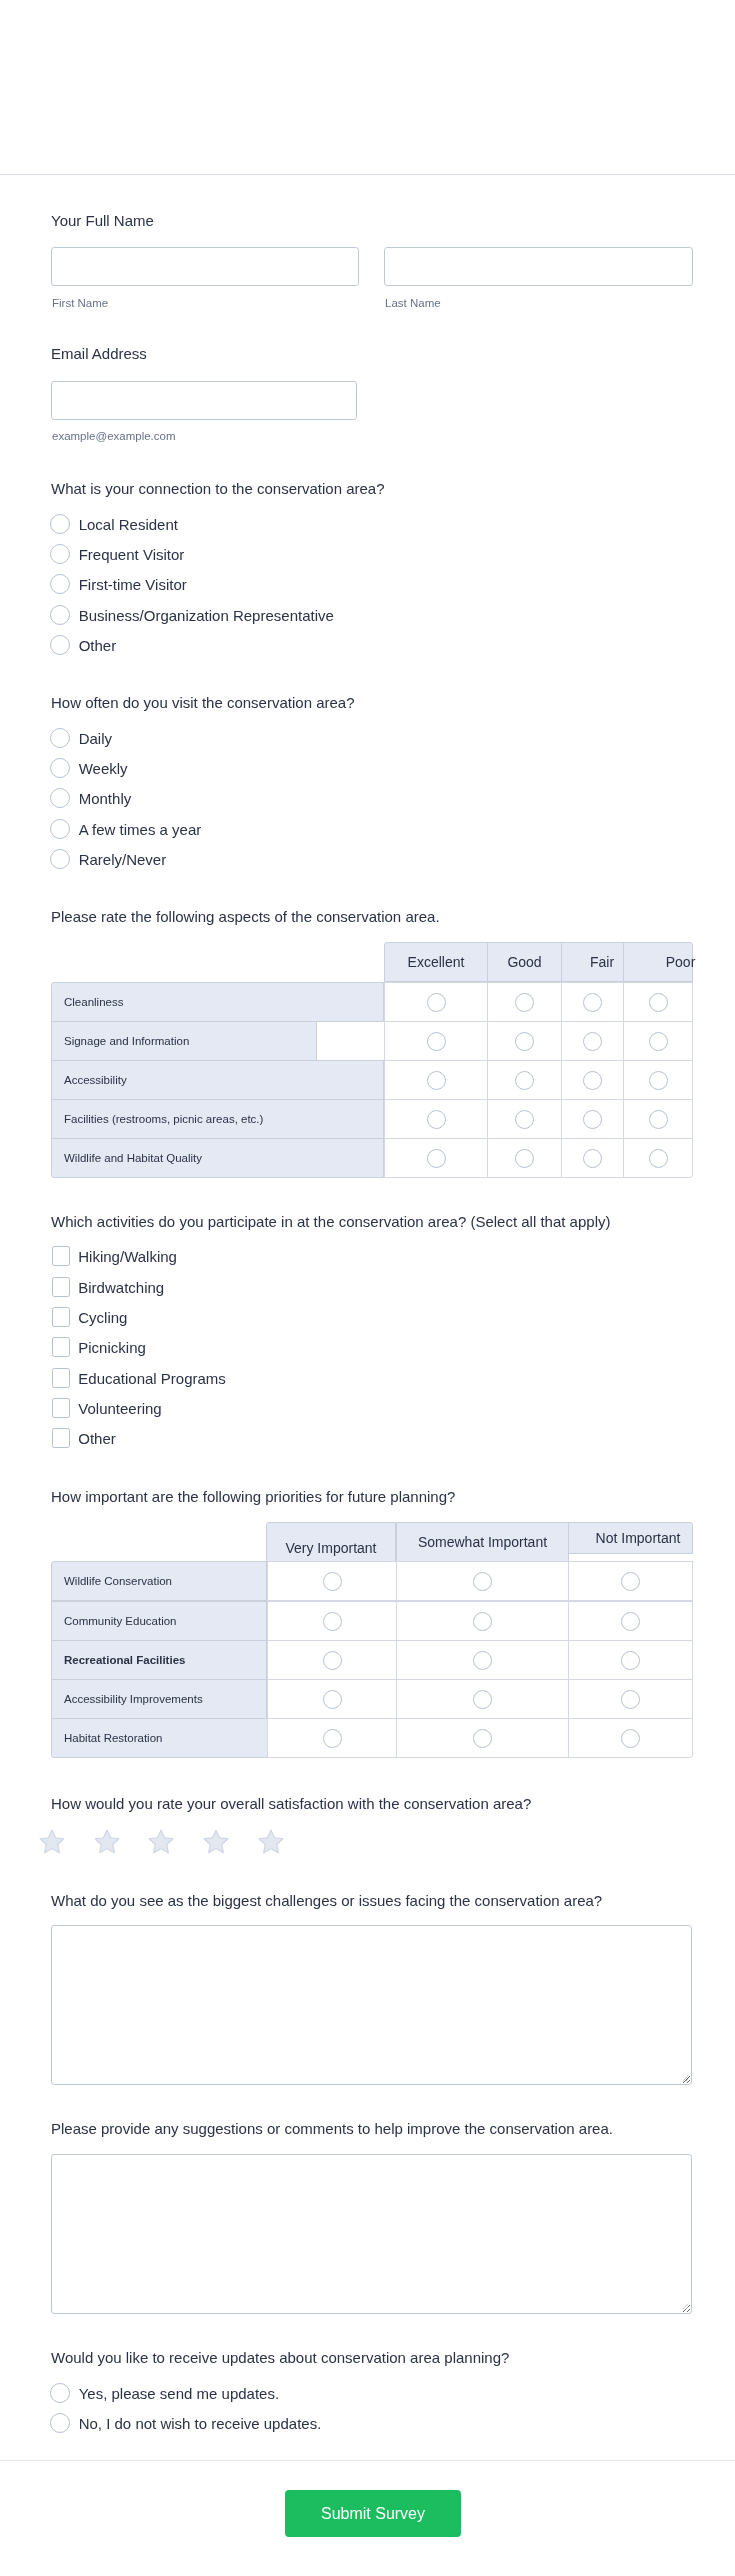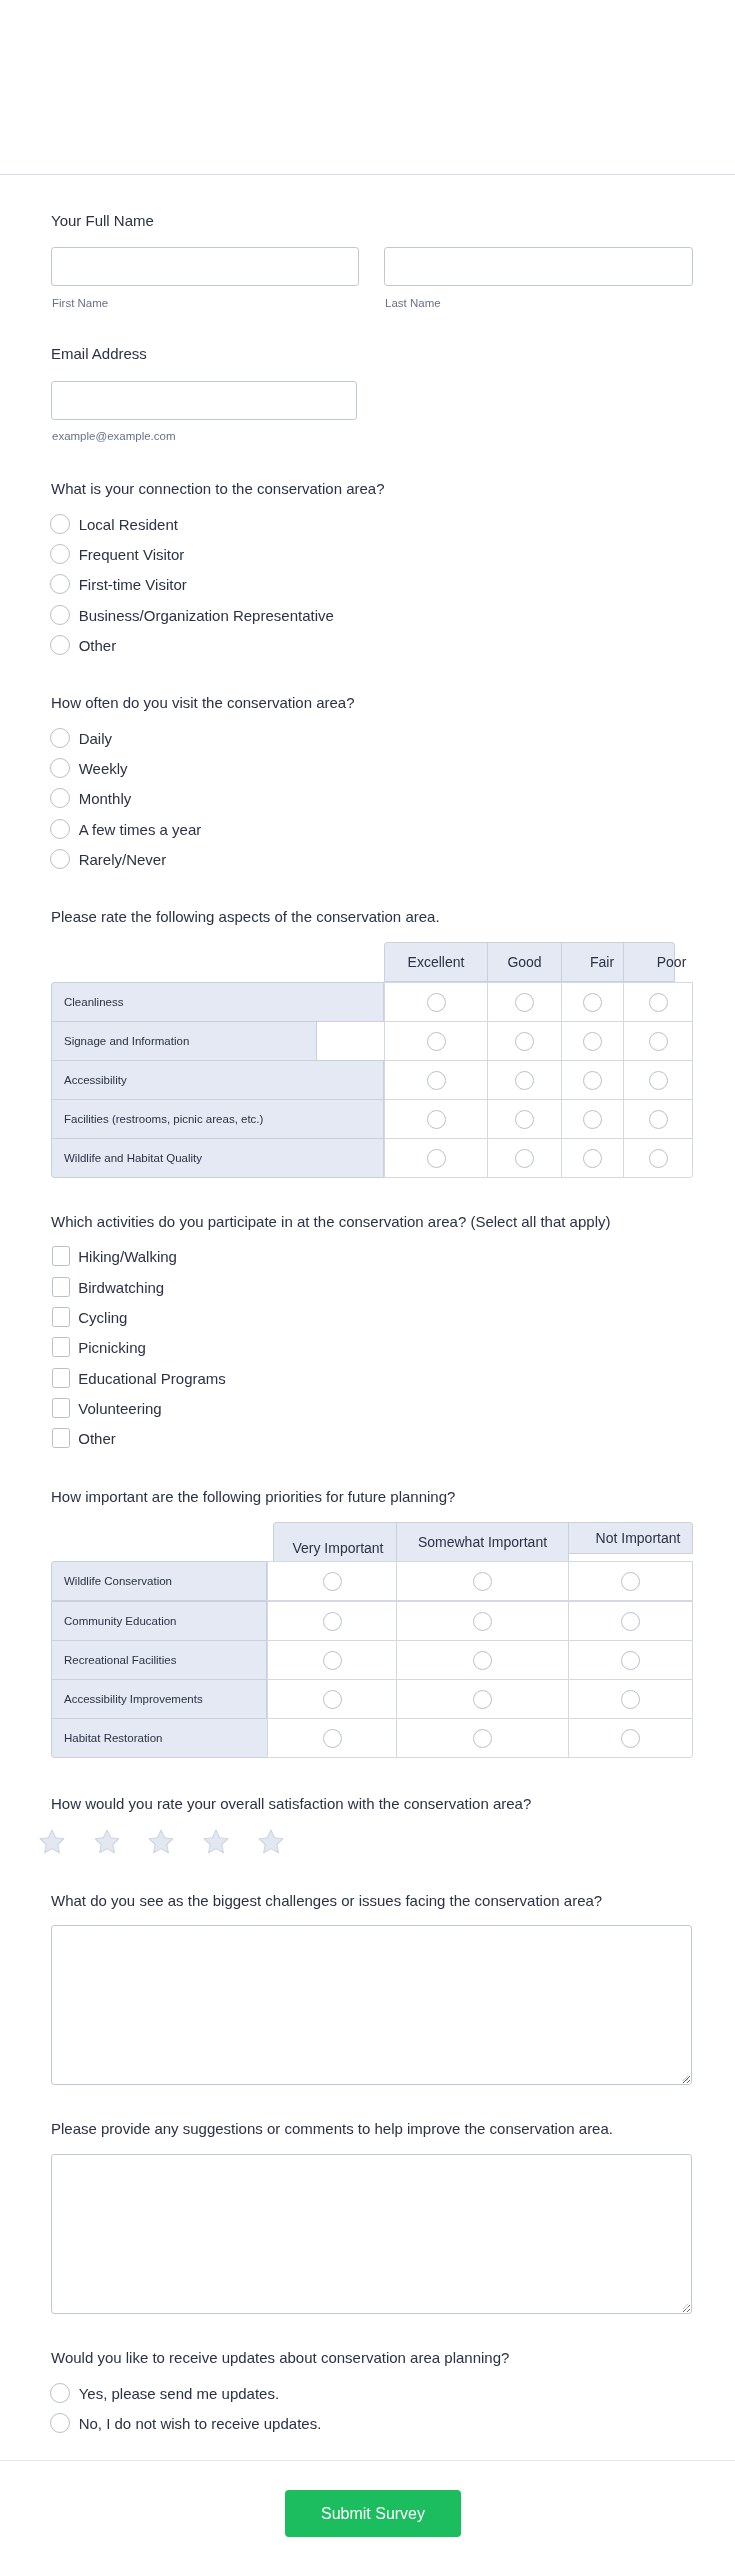--- a/index.html
+++ b/index.html
@@ -146,21 +146,21 @@
     <span class="radio"></span>
     <span class="opt-label">No, I do not wish to receive updates.</span>
   </div>
 
 <div class="footer-line"></div>
 <button class="submit">Submit Survey</button>
 
 <div class="gh" style="left: 384px; top: 942px; width: 104px; height: 40px; border-top-left-radius: 3.2px;">Excellent</div>
 <div class="gh" style="left: 487px; top: 942px; width: 75px; height: 40px;">Good</div>
 <div class="gh" style="left: 561px; top: 942px; width: 82px; height: 40px;">Fair</div>
-<div class="gh" style="left: 623px; top: 942px; width: 52px; height: 40px; border-top-right-radius: 3.2px; padding-left: 45px;">Poor</div>
+<div class="gh" style="left: 623px; top: 942px; width: 70px; height: 40px; border-top-right-radius: 3.2px; padding-left: 45px;">Poor</div>
 <div class="gr" style="left: 51px; top: 982px; width: 333px; height: 40px; border-top-left-radius: 3.2px;">Cleanliness</div>
 <div class="gc" style="left: 384px; top: 982px; width: 104px; height: 40px;">
     <span class="radio"></span>
   </div>
 <div class="gc" style="left: 487px; top: 982px; width: 75px; height: 40px;">
     <span class="radio"></span>
   </div>
 <div class="gc" style="left: 561px; top: 982px; width: 63px; height: 40px;">
     <span class="radio"></span>
   </div>
@@ -212,21 +212,21 @@
   </div>
 <div class="gc" style="left: 487px; top: 1138px; width: 75px; height: 40px;">
     <span class="radio"></span>
   </div>
 <div class="gc" style="left: 561px; top: 1138px; width: 63px; height: 40px;">
     <span class="radio"></span>
   </div>
 <div class="gc" style="left: 623px; top: 1138px; width: 70px; height: 40px; border-bottom-right-radius: 3.2px;">
     <span class="radio"></span>
   </div>
-<div class="gh" style="left: 273px; top: 1522px; width: 130px; height: 52px; border-top-left-radius: 3.2px;">Very Important</div>
+<div class="gh" style="left: 266px; top: 1522px; width: 130px; height: 52px; border-top-left-radius: 3.2px;">Very Important</div>
 <div class="gh" style="left: 396px; top: 1522px; width: 173px; height: 40px;">Somewhat Important</div>
 <div class="gh" style="left: 568px; top: 1522px; width: 125px; height: 32px; border-top-right-radius: 3.2px; padding-left: 15px;">Not Important</div>
 <div class="gr" style="left: 51px; top: 1561px; width: 216px; height: 40px; border-top-left-radius: 3.2px;">Wildlife Conservation</div>
 <div class="gc" style="left: 267px; top: 1561px; width: 130px; height: 40px;">
     <span class="radio"></span>
   </div>
 <div class="gc" style="left: 396px; top: 1561px; width: 173px; height: 40px;">
     <span class="radio"></span>
   </div>
 <div class="gc" style="left: 568px; top: 1561px; width: 125px; height: 40px;">
@@ -235,21 +235,21 @@
 <div class="gr" style="left: 51px; top: 1601px; width: 216px; height: 40px;">Community Education</div>
 <div class="gc" style="left: 267px; top: 1601px; width: 130px; height: 40px;">
     <span class="radio"></span>
   </div>
 <div class="gc" style="left: 396px; top: 1601px; width: 173px; height: 40px;">
     <span class="radio"></span>
   </div>
 <div class="gc" style="left: 568px; top: 1601px; width: 125px; height: 40px;">
     <span class="radio"></span>
   </div>
-<div class="gr" style="left: 51px; top: 1640px; width: 216px; height: 40px;">Recreational Facilities</div>
+<div class="gr" style="left: 51px; top: 1640px; width: 216px; height: 40px; font-weight: bold;">Recreational Facilities</div>
 <div class="gc" style="left: 267px; top: 1640px; width: 130px; height: 40px;">
     <span class="radio"></span>
   </div>
 <div class="gc" style="left: 396px; top: 1640px; width: 173px; height: 40px;">
     <span class="radio"></span>
   </div>
 <div class="gc" style="left: 568px; top: 1640px; width: 125px; height: 40px;">
     <span class="radio"></span>
   </div>
 <div class="gr" style="left: 51px; top: 1679px; width: 216px; height: 40px;">Accessibility Improvements</div>

